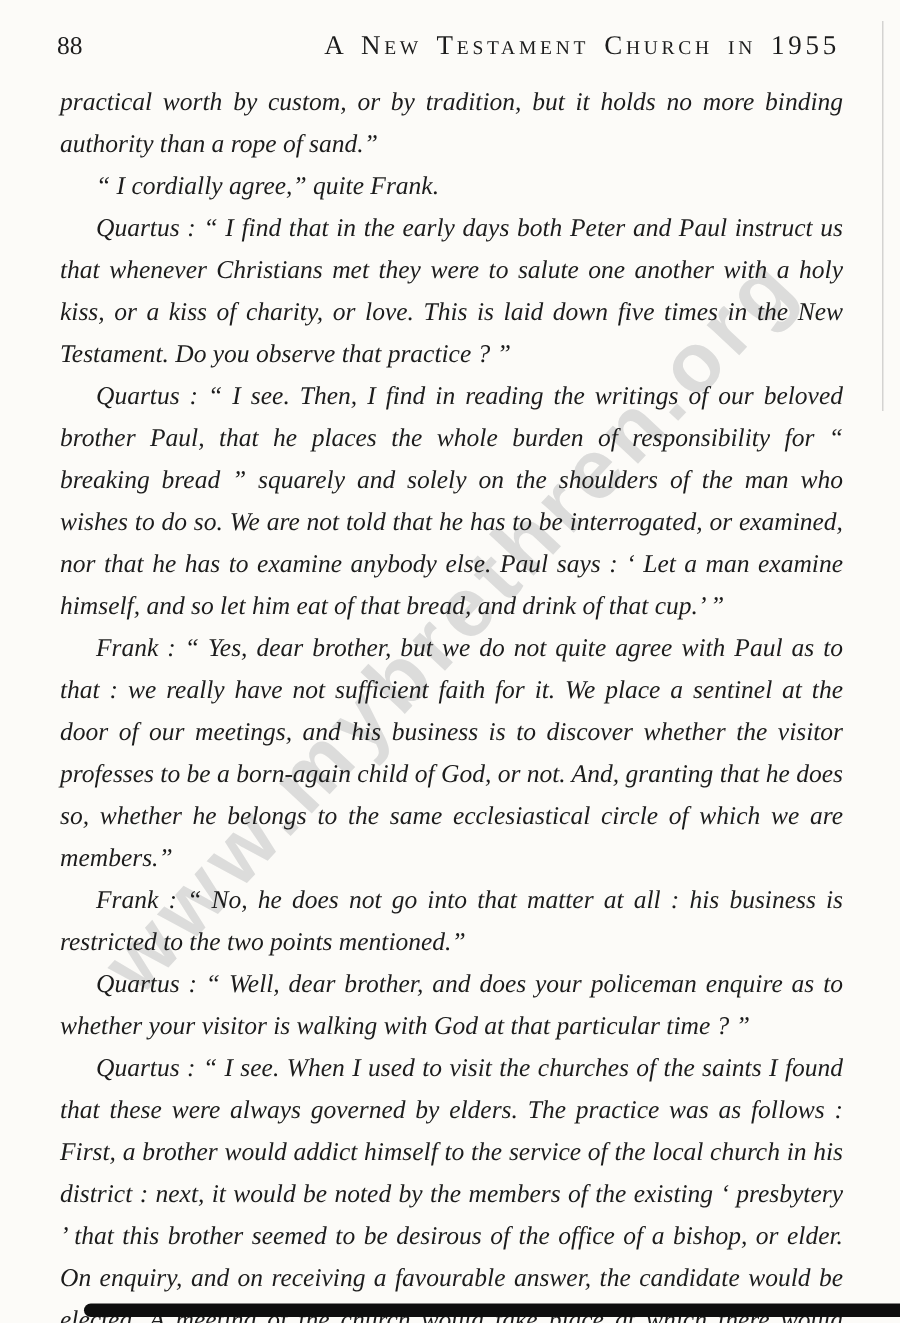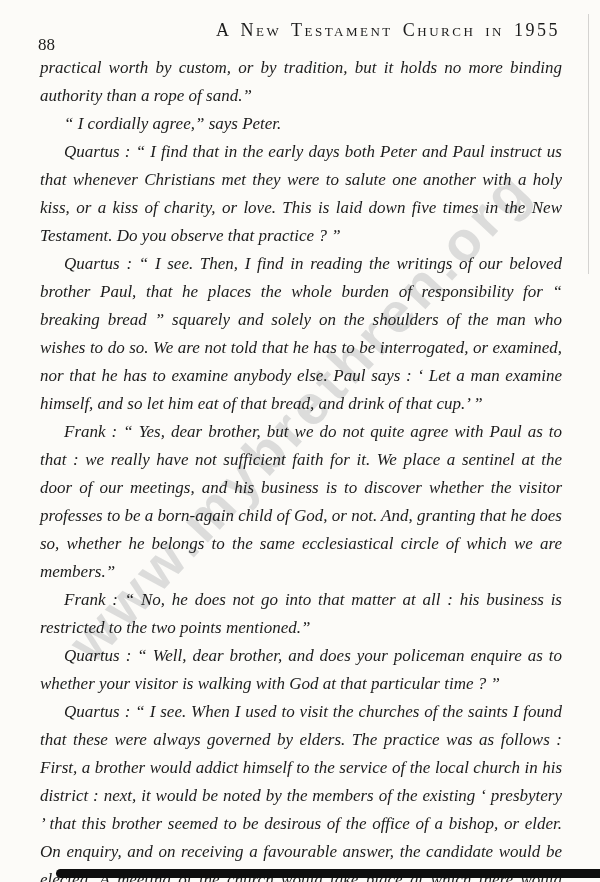--- a/index.html
+++ b/index.html
@@ -31,21 +31,21 @@
     position: absolute;
     top: 20px;
     left: 38px;
     right: 40px;
     height: 22px;
     z-index: 1;
   }
   .pagenum {
     position: absolute;
     left: 0;
-    top: 15px;
+    top: 1px;
     font-size: 17px;
   }
   .title {
     position: absolute;
     left: 0;
     right: 0;
     top: 0;
     text-align: right;
     font-variant: small-caps;
     font-size: 18px;
@@ -93,21 +93,21 @@
 
   <div class="watermark">www.mybrethren.org</div>
 
   <header class="header">
     <span class="pagenum">88</span>
     <span class="title">A New Testament Church in 1955</span>
   </header>
 
   <main class="bodytext">
     <p class="para no-indent">practical worth by custom, or by tradition, but it holds no more binding authority than a rope of sand.”</p>
-    <p class="para">“ I cordially agree,” says Peter.</p>
+    <p class="para">“ I cordially agree,” quite Frank.</p>
     <p class="para">Quartus : “ I find that in the early days both Peter and Paul instruct us that whenever Christians met they were to salute one another with a holy kiss, or a kiss of charity, or love.  This is laid down five times in the New Testament.  Do you observe that practice ? ”</p>
     <p class="para">Quartus : “ I see.  Then, I find in reading the writings of our beloved brother Paul, that he places the whole burden of responsibility for “ breaking bread ” squarely and solely on the shoulders of the man who wishes to do so.  We are not told that he has to be interrogated, or examined, nor that he has to examine anybody else.  Paul says : ‘ Let a man examine himself, and so let him eat of that bread, and drink of that cup.’ ”</p>
     <p class="para">Frank : “ Yes, dear brother, but we do not quite agree with Paul as to that :  we really have not sufficient faith for it.  We place a sentinel at the door of our meetings, and his business is to discover whether the visitor professes to be a born-again child of God, or not.  And, granting that he does so, whether he belongs to the same ecclesiastical circle of which we are members.”</p>
     <p class="para">Frank : “ No, he does not go into that matter at all :  his business is restricted to the two points mentioned.”</p>
     <p class="para">Quartus : “ Well, dear brother, and does your policeman enquire as to whether your visitor is walking with God at that particular time ? ”</p>
     <p class="para">Quartus : “ I see.  When I used to visit the churches of the saints I found that these were always governed by elders.  The practice was as follows :  First, a brother would addict himself to the service of the local church in his district :  next, it would be noted by the members of the existing ‘ presbytery ’ that this brother seemed to be desirous of the office of a bishop, or elder.  On enquiry, and on receiving a favourable answer, the candidate would be elected.  A meeting of the church would take place at which there would either be the ceremony of the ‘ laying on of hands ’, or else ‘ the shaking</p>
   </main>
 
   <div class="scan-bar-bottom"></div>
   <div class="scan-edge-line"></div>

